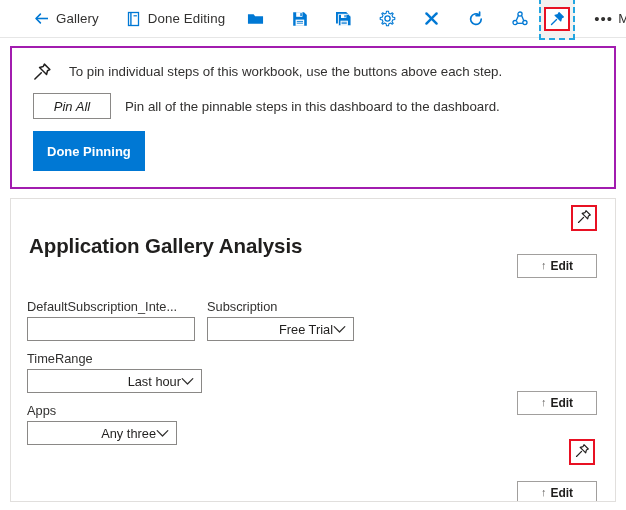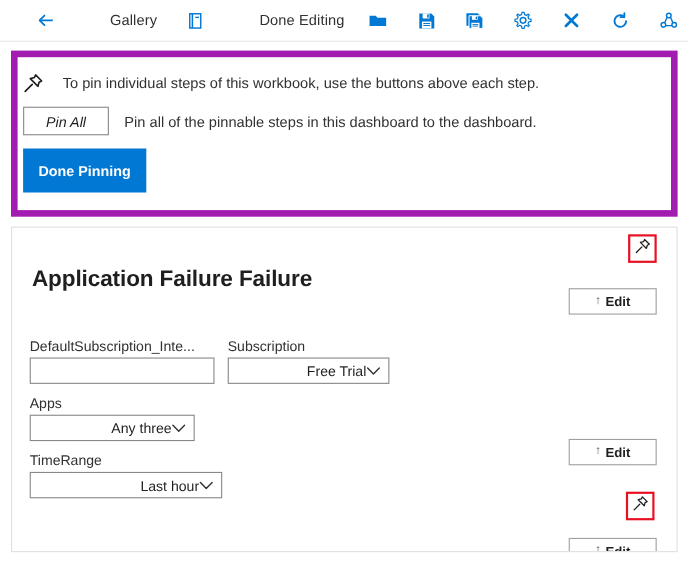--- a/index.html
+++ b/index.html
@@ -38,21 +38,20 @@
     gap: 0px;
   }
   .tb-item {
     display: flex;
     align-items: center;
     height: 30px;
     padding: 0 7px;
     cursor: default;
     user-select: none;
     white-space: nowrap;
-    gap: 44px;
   }
   .tb-item .tb-label {
     font-size: 13.3px;
     color: #323130;
     margin-left: 6px;
     letter-spacing: 0.1px;
   }
   .tb-icon {
     width: 17px;
     height: 17px;
@@ -103,23 +102,23 @@
     color: #323130;
     line-height: 8px;
   }
 
   
   #banner-outer {
     padding: 8px 10px 0 10px;
     box-sizing: border-box;
   }
   #banner {
-    border: 6px solid #a21caf;
-    background: #ffffff;
-    padding: 14px 16px 16px 0;
+    border: 2px solid #a21caf;
+    background: #ffffff;
+    padding: 14px 16px 16px 16px;
     box-sizing: border-box;
     box-shadow: 0 0 0 0 rgba(0,0,0,0);
   }
   .banner-row {
     display: flex;
     align-items: center;
   }
   #banner-row1 { margin-bottom: 12px; }
   #banner-pin-icon {
     width: 22px;
@@ -439,21 +438,21 @@
 
     <div class="step-pin-btn" id="pin-step-1">
       <span>
         <svg width="15" height="15" viewBox="0 0 16 16" fill="none" stroke="#201f1e" stroke-width="1.25" stroke-linejoin="round">
           <path d="M9.6 1.8 L14.2 6.4 L12.2 7.4 L11.4 10.5 L5.5 4.6 L8.6 3.8 Z"></path>
           <path d="M7.0 9.0 L1.6 14.4" stroke-linecap="round"></path>
         </svg>
       </span>
     </div>
 
-    <div id="page-title">Application Failure Failure</div>
+    <div id="page-title">Application Gallery Analysis</div>
 
     <button class="edit-btn" id="edit-step-1">
       <span class="edit-glyph">↑</span>
       <span>Edit</span>
     </button>
 
     <div id="params">
 
       <div class="param">
         <div class="param-label p-label-trunc">DefaultSubscription_Inte...</div>
@@ -465,44 +464,44 @@
         <div class="param-control select w-sub">
           <span class="param-value">Free Trial</span>
           <span class="chev">
             <svg width="13" height="9" viewBox="0 0 13 9" fill="none" stroke="#323130" stroke-width="1.25">
               <path d="M1.2 1.6 L6.5 7 L11.8 1.6" stroke-linecap="round" stroke-linejoin="round"></path>
             </svg>
           </span>
         </div>
       </div>
 
+      <div class="param" style="flex-basis:100%;">
+        <div class="param-label">TimeRange</div>
+        <div class="param-control select w-time">
+          <span class="param-value">Last hour</span>
+          <span class="chev">
+            <svg width="13" height="9" viewBox="0 0 13 9" fill="none" stroke="#323130" stroke-width="1.25">
+              <path d="M1.2 1.6 L6.5 7 L11.8 1.6" stroke-linecap="round" stroke-linejoin="round"></path>
+            </svg>
+          </span>
+        </div>
+      </div>
+
       <div class="param">
         <div class="param-label">Apps</div>
         <div class="param-control select w-apps">
           <span class="param-value">Any three</span>
           <span class="chev">
             <svg width="13" height="9" viewBox="0 0 13 9" fill="none" stroke="#323130" stroke-width="1.25">
               <path d="M1.2 1.6 L6.5 7 L11.8 1.6" stroke-linecap="round" stroke-linejoin="round"></path>
             </svg>
           </span>
         </div>
       </div>
 
-      <div class="param" style="flex-basis:100%;">
-        <div class="param-label">TimeRange</div>
-        <div class="param-control select w-time">
-          <span class="param-value">Last hour</span>
-          <span class="chev">
-            <svg width="13" height="9" viewBox="0 0 13 9" fill="none" stroke="#323130" stroke-width="1.25">
-              <path d="M1.2 1.6 L6.5 7 L11.8 1.6" stroke-linecap="round" stroke-linejoin="round"></path>
-            </svg>
-          </span>
-        </div>
-      </div>
-
     </div>
 
     <button class="edit-btn" id="edit-step-2">
       <span class="edit-glyph">↑</span>
       <span>Edit</span>
     </button>
 
     <div class="step-pin-btn" id="pin-step-2">
       <span>
         <svg width="15" height="15" viewBox="0 0 16 16" fill="none" stroke="#201f1e" stroke-width="1.25" stroke-linejoin="round">

